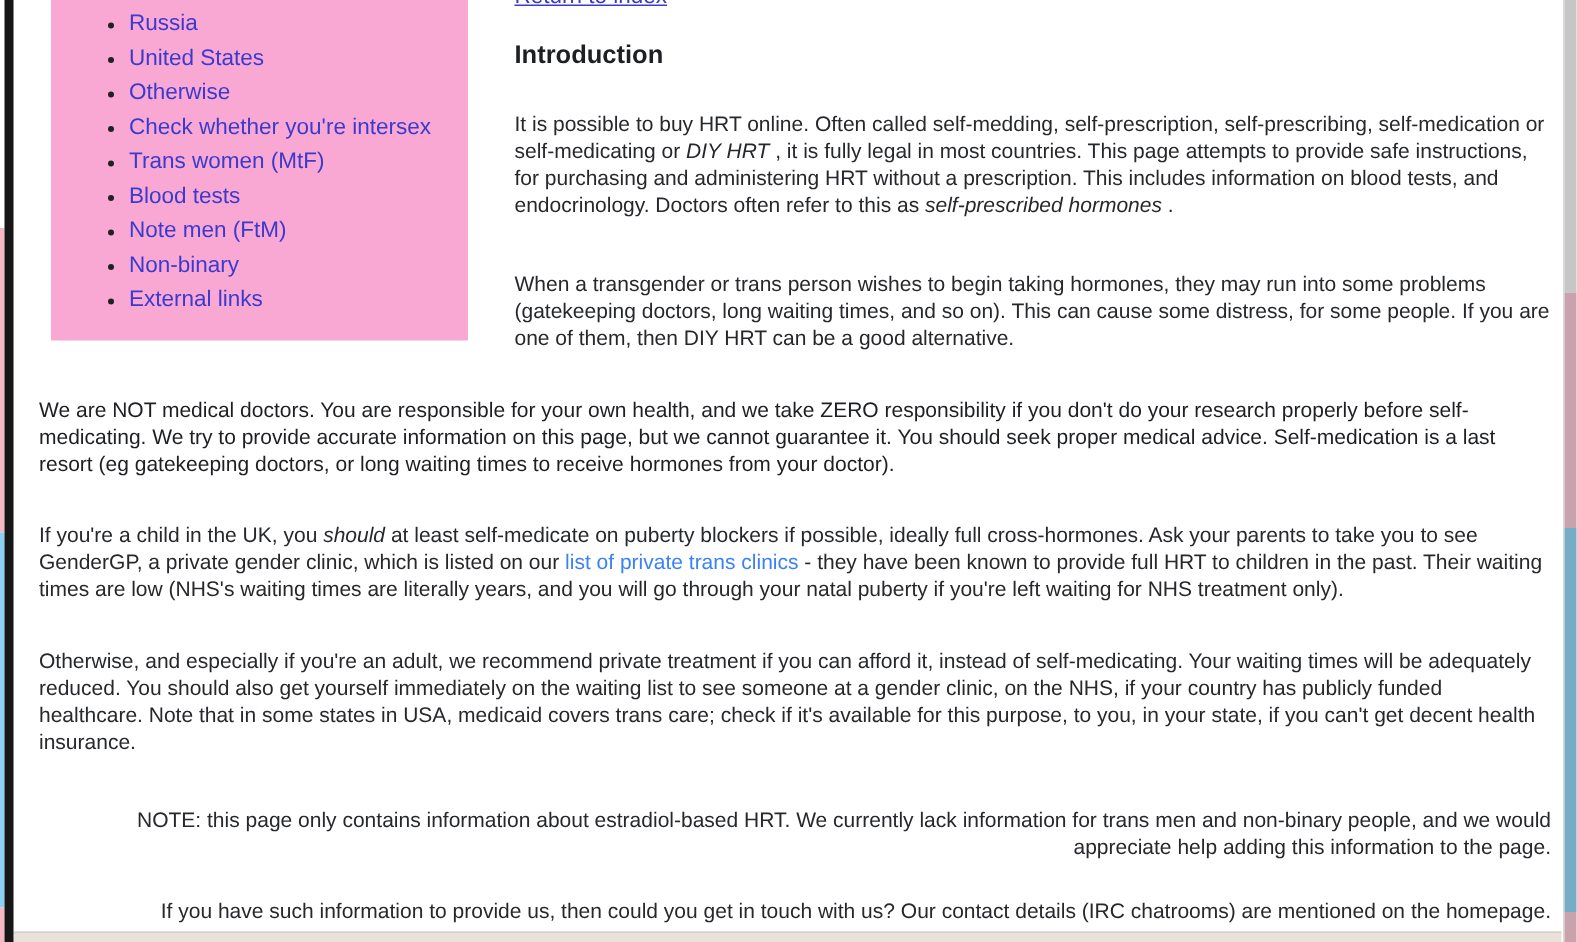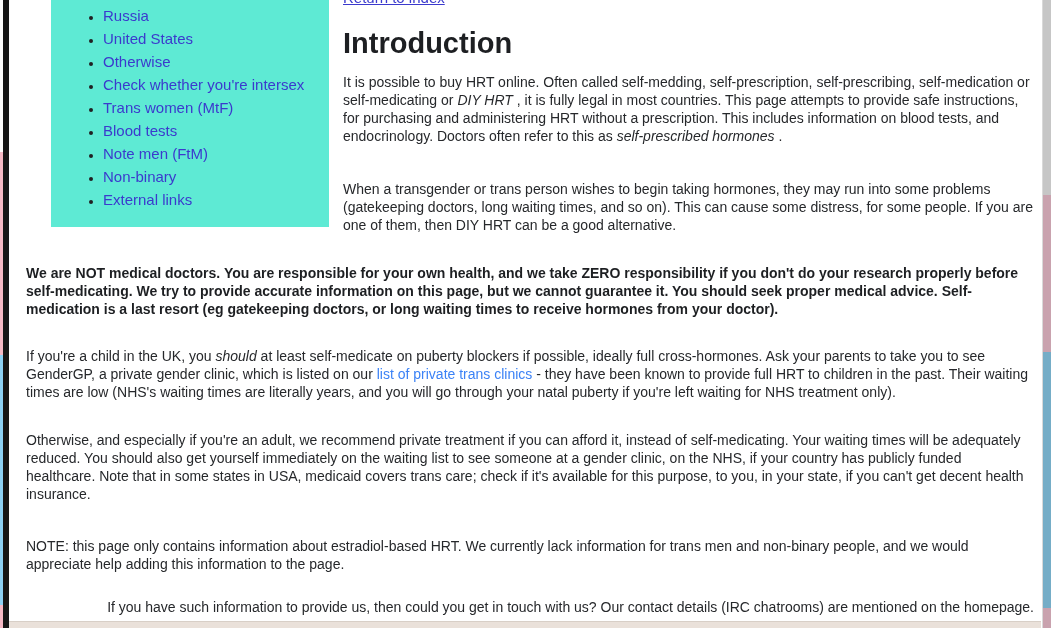--- a/index.html
+++ b/index.html
@@ -21,50 +21,50 @@
   .black-bar { position: absolute; left: 3px; top: 0; width: 6px; height: 628px; background: #161616; z-index: 5; }
   
   .right-strip { position: absolute; right: 0; top: 0; width: 9px; height: 628px; z-index: 5; border-left: 1px solid #d9d9d9; }
   .right-strip .seg { position: absolute; left: 0; width: 9px; }
   .rs-gray  { top: 0; height: 195px; background: #c6c6c6; }
   .rs-pink1 { top: 195px; height: 157px; background: #c9a2ae; }
   .rs-blue  { top: 352px; height: 256px; background: #75adc7; }
   .rs-pink2 { top: 608px; height: 20px; background: #c9a2ae; }
   
   .toc-box {
-    position: absolute; left: 51px; top: 0; width: 278px; height: 227px;
-    background: #5eead4; z-index: 2;
+    position: absolute; left: 34px; top: 0; width: 278px; height: 227px;
+    background: #f9a8d4; z-index: 2;
   }
   .toc-box ul { list-style: disc; margin: 4px 0 0 0; padding-left: 52px; }
   .toc-box li { line-height: 23px; font-size: 15px; color: #202122; }
   .toc-box li::marker { color: #202122; font-size: 12px; }
   .toc-link { color: #3b3acd; cursor: pointer; }
   
   .main-col { position: absolute; left: 343px; top: 0; width: 690px; z-index: 1; }
   .return-link {
     position: absolute; top: -11px; left: 0;
     font-size: 15px; color: #3b3acd; text-decoration: underline; cursor: pointer;
     white-space: nowrap;
   }
   .intro-heading {
     position: absolute; top: 27px; left: 0;
-    font-size: 29px; font-weight: bold; color: #1d1f22;
+    font-size: 17px; font-weight: bold; color: #1d1f22;
   }
   .main-col p, .full-col p {
     font-size: 14px; line-height: 18px; color: #26282b;
     position: absolute; left: 0; margin: 0;
   }
   .p-intro1 { top: 73px; width: 690px; }
   .p-intro2 { top: 180px; width: 690px; }
   
   .full-col { position: absolute; left: 26px; top: 0; width: 1008px; z-index: 1; }
-  .p-warning { top: 264px; width: 1008px; font-weight: bold; color: #1d1f22 !important; }
+  .p-warning { top: 264px; width: 1008px; font-weight: normal; color: #1d1f22 !important; }
   .p-childuk { top: 347px; width: 1008px; }
   .p-otherwise { top: 431px; width: 1008px; }
-  .p-note { top: 537px; width: 1008px; }
+  .p-note { top: 537px; width: 1008px; text-align: right; }
   .p-contact { top: 598px; width: 1008px; text-align: right; }
   .inline-link { color: #3b82f6; cursor: pointer; }
   em { font-style: italic; }
   
   .bottom-bar {
     position: absolute; left: 9px; right: 10px; bottom: 0; height: 7px;
     background: #eae1da; border-top: 1px solid #d8cfc7; z-index: 4;
   }
 </style>
 </head>

